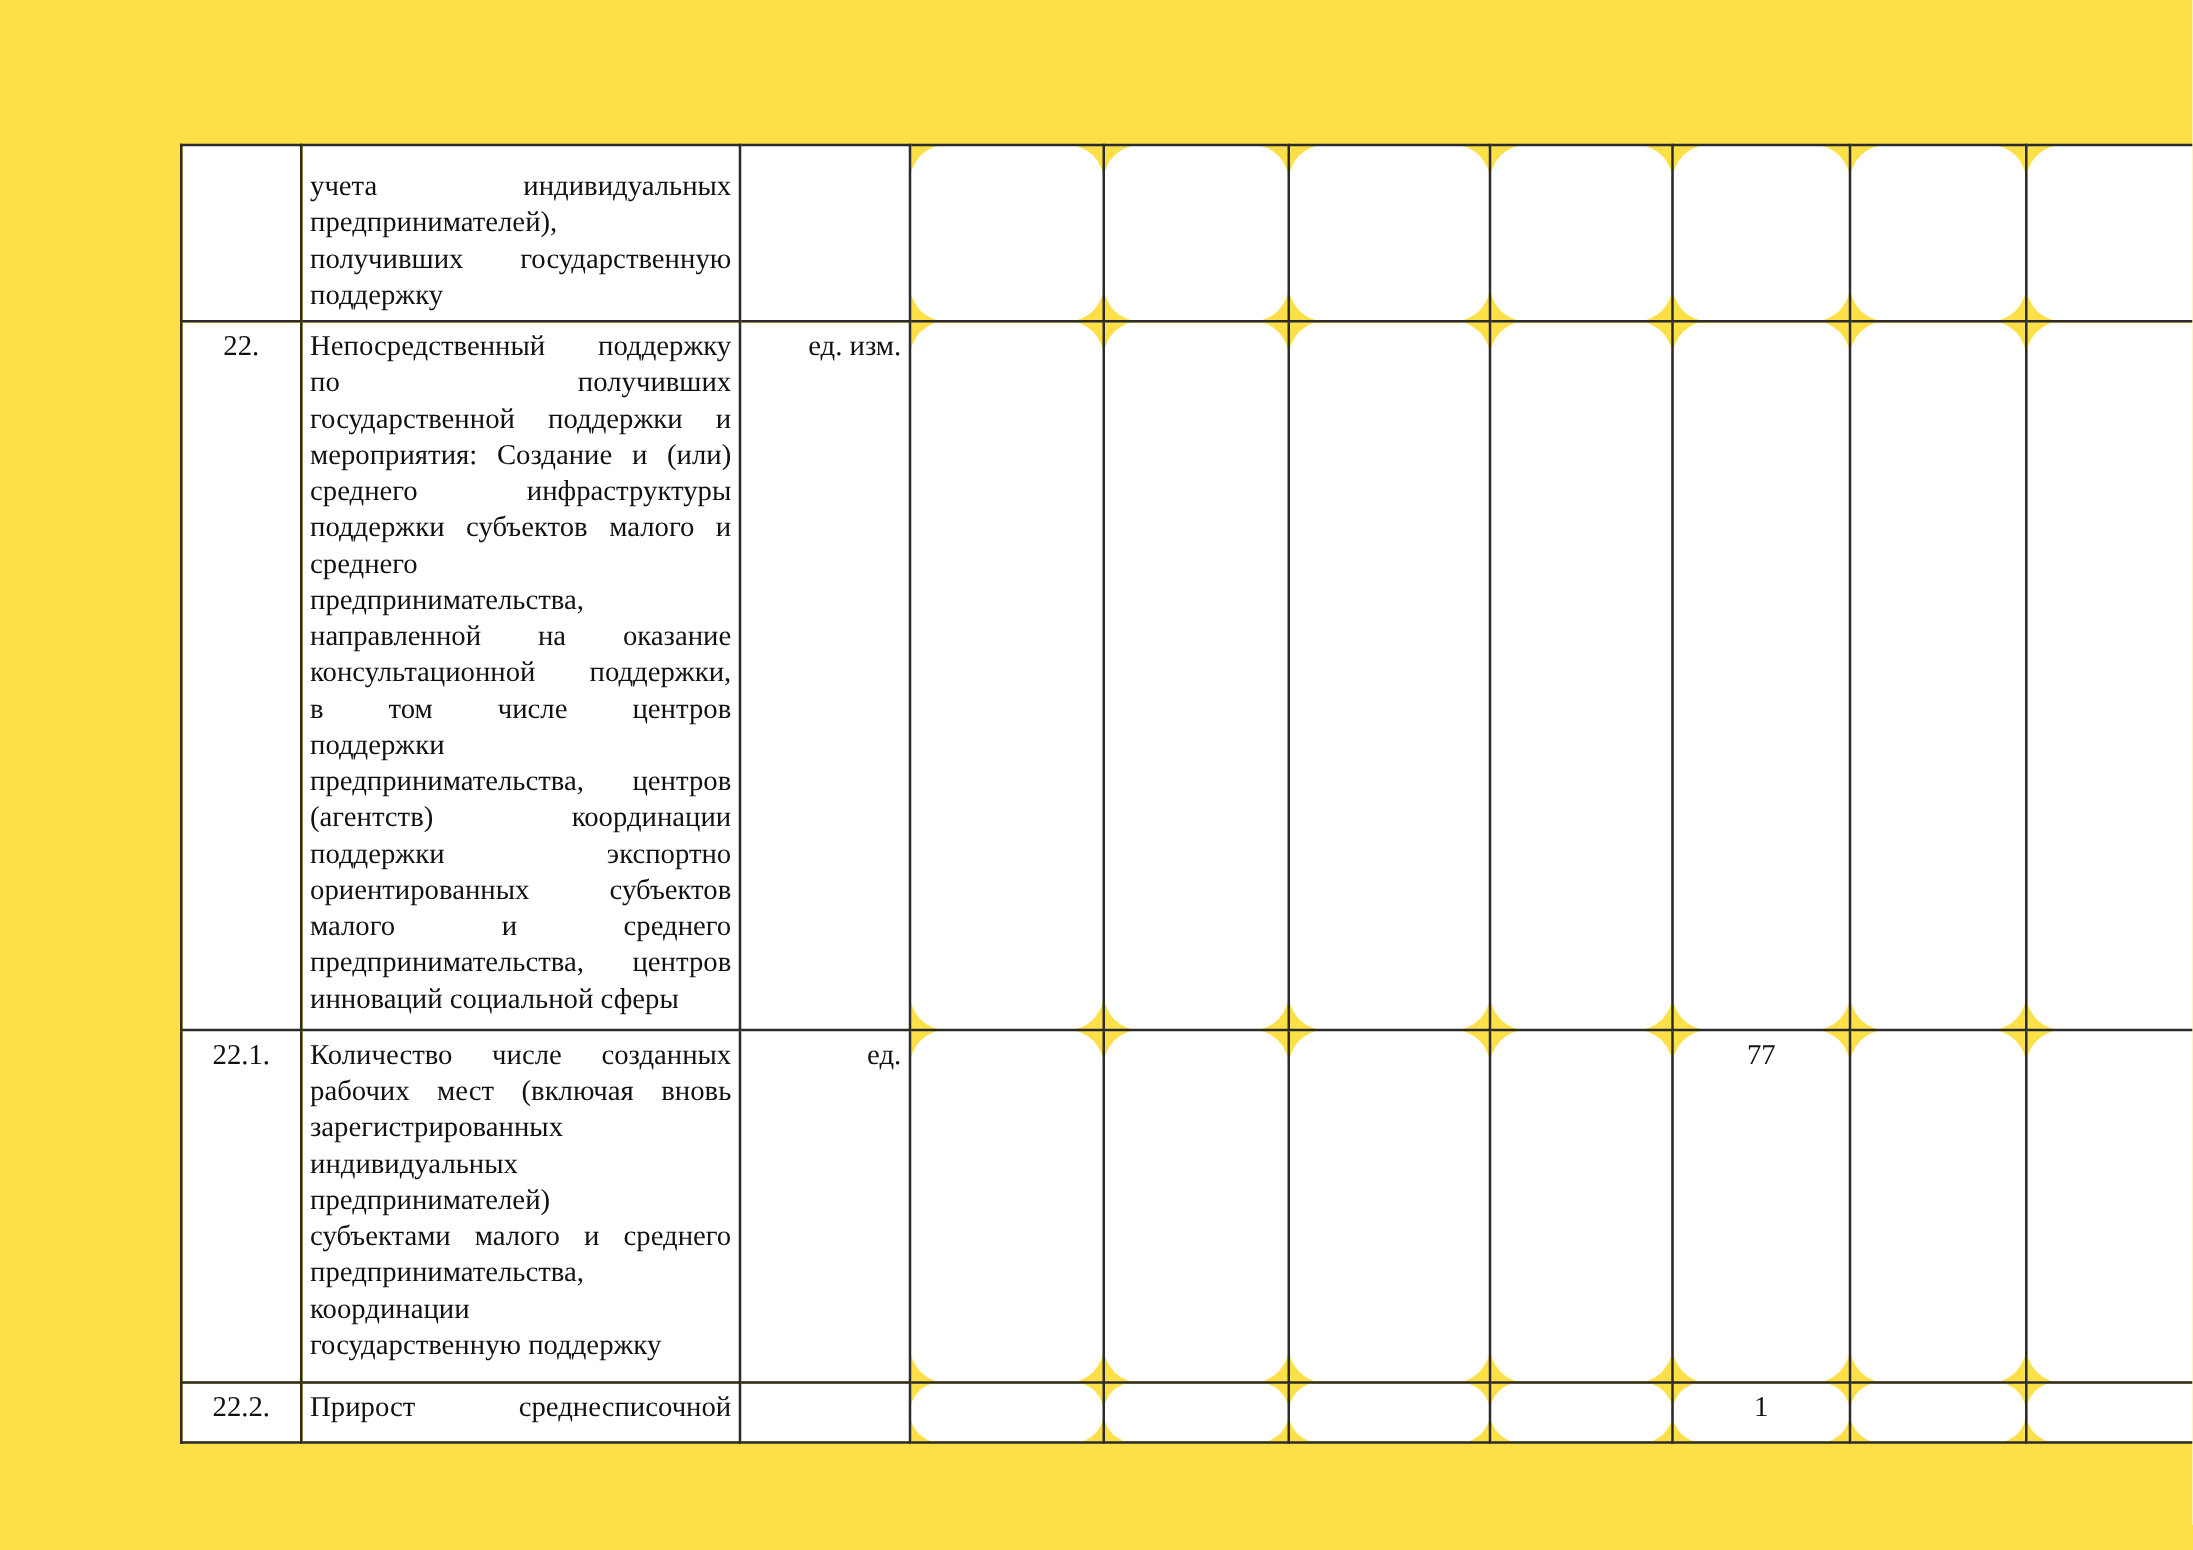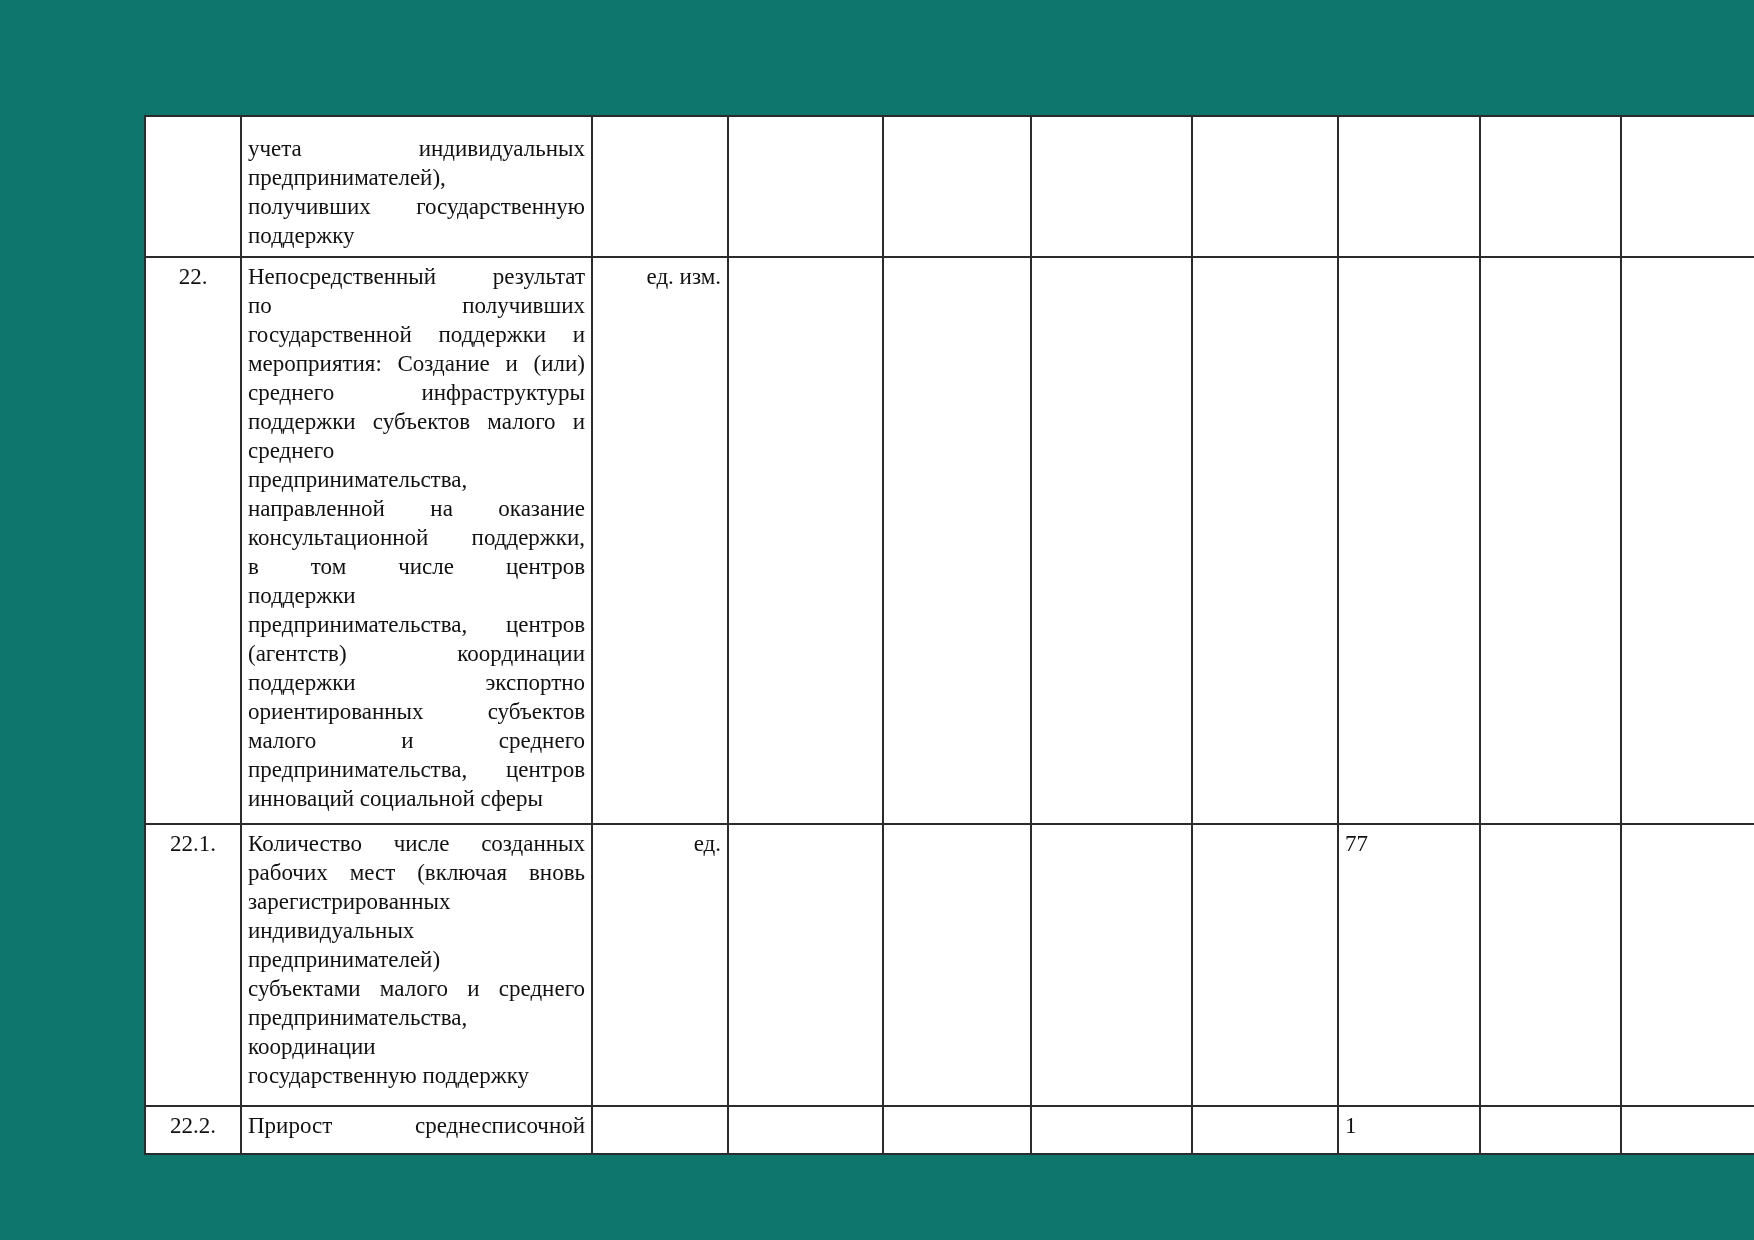--- a/index.html
+++ b/index.html
@@ -12,21 +12,21 @@
     height: 1240px;
     overflow: hidden;
     font-family: "Liberation Serif", "DejaVu Serif", serif;
     color: #111111;
   }
   .page {
     position: relative;
     width: 1754px;
     height: 1240px;
     overflow: hidden;
-    background: #0f766e;
+    background: #fde047;
     text-decoration: underline;
   }
   table.grid {
     position: absolute;
     left: 144px;
     top: 115px;
     width: 1640px;            
     table-layout: fixed;
     border-collapse: collapse;
   }
@@ -40,21 +40,21 @@
     background: #ffffff;
   }
   tr.r0 { height: 141px; }
   tr.r1 { height: 567px; }
   tr.r2 { height: 282px; }
   tr.r3 { height: 48px; }
   td.num  { text-align: center; padding-top: 7px; }
   td.name { padding: 4px 7px; }
   tr.r0 td.name { padding-top: 17px; }
   td.unit { text-align: right; padding-top: 7px; }
-  td.val  { padding-top: 7px; }
+  td.val  { text-align: center; padding-top: 7px; border-radius: 29px; }
   
   td.name .jl { text-align: justify; text-align-last: justify; }
   td.name .ll { text-align: center; text-align-last: left; }
 </style>
 </head>
 <body>
 
 <div class="page">
   <table class="grid">
     <colgroup>
@@ -83,21 +83,21 @@
         <td class="val"></td>
         <td class="val"></td>
         <td class="val"></td>
         <td class="val"></td>
         <td class="val"></td>
         <td class="val"></td>
       </tr>
       <tr class="r1">
         <td class="num">22.</td>
         <td class="name">
-            <div class="jl">Непосредственный результат</div>
+            <div class="jl">Непосредственный поддержку</div>
             <div class="jl">по получивших</div>
             <div class="jl">государственной поддержки и</div>
             <div class="jl">мероприятия: Создание и (или)</div>
             <div class="jl">среднего инфраструктуры</div>
             <div class="jl">поддержки субъектов малого и</div>
             <div class="jl">среднего</div>
             <div class="jl">предпринимательства,</div>
             <div class="jl">направленной на оказание</div>
             <div class="jl">консультационной поддержки,</div>
             <div class="jl">в том числе центров</div>

